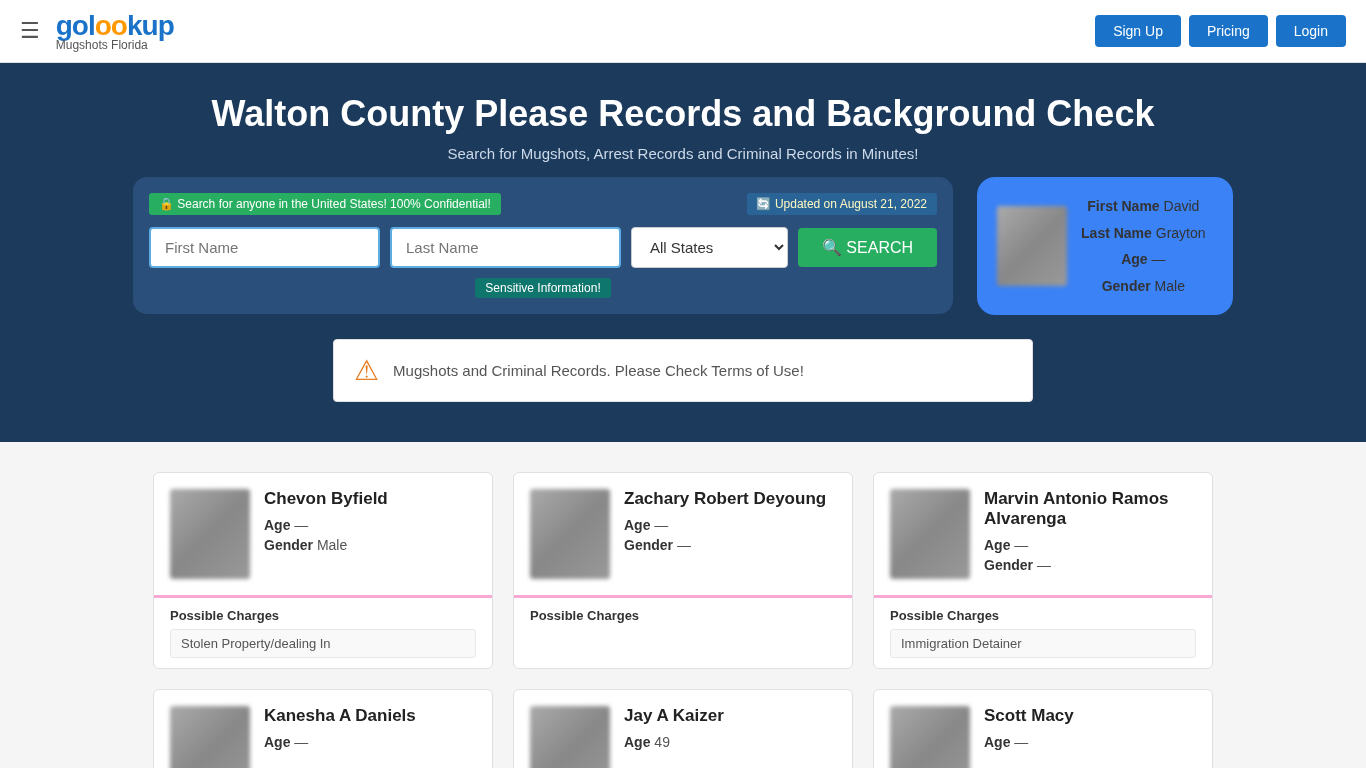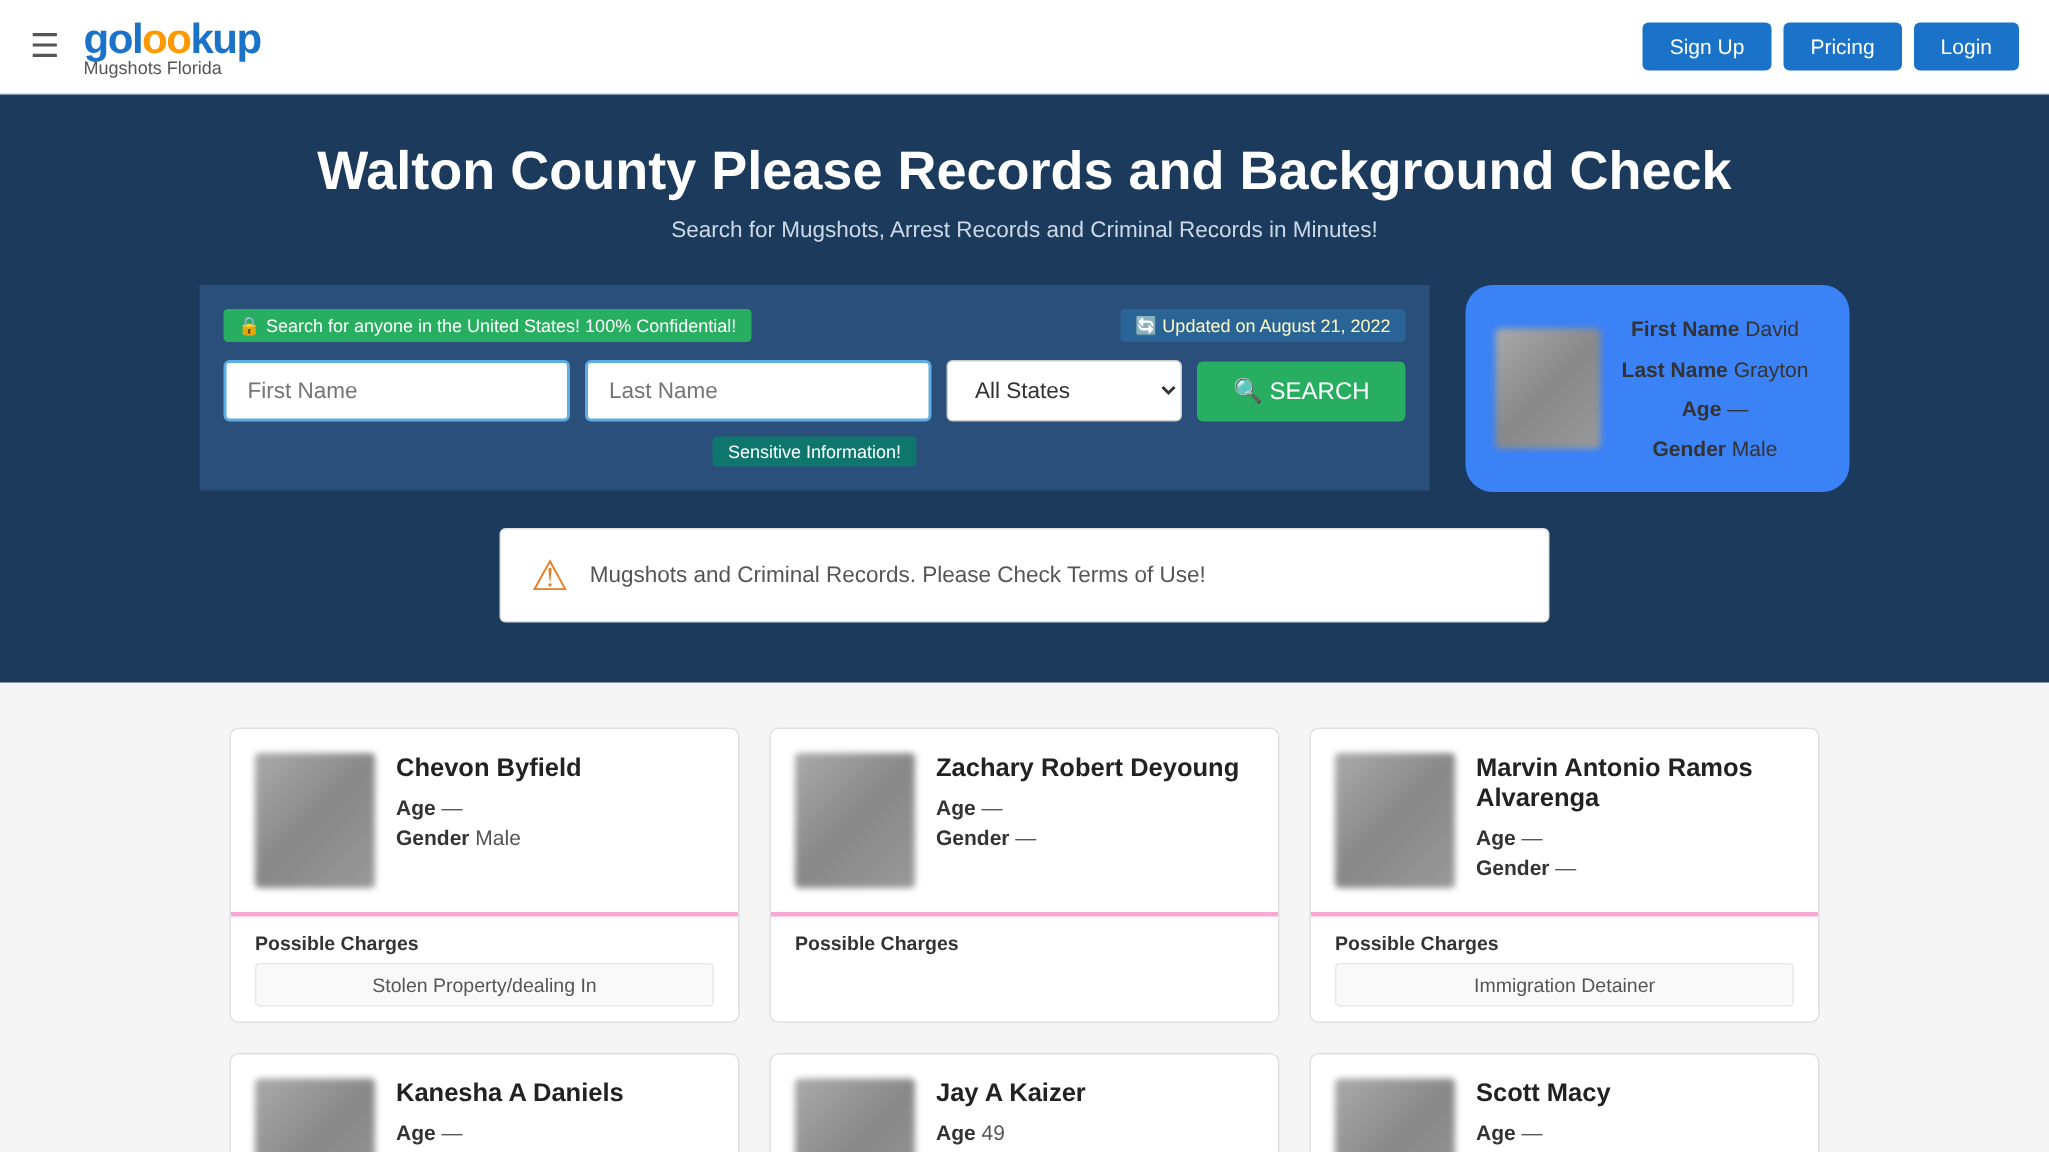--- a/index.html
+++ b/index.html
@@ -25,33 +25,33 @@
     .btn-pricing { background: #1a73c8; color: #fff; border: none; padding: 8px 18px; border-radius: 4px; cursor: pointer; font-size: 14px; }
     .btn-login { background: #1a73c8; color: #fff; border: none; padding: 8px 18px; border-radius: 4px; cursor: pointer; font-size: 14px; }
 
     
     .hero {
       background: #1b3a5c;
       padding: 30px 20px 40px;
       text-align: center;
     }
     .hero-title { color: #fff; font-size: 36px; font-weight: bold; margin-bottom: 10px; }
-    .hero-subtitle { color: #ccd9e8; font-size: 15px; margin-bottom: 28px; }
+    .hero-subtitle { color: #ccd9e8; font-size: 15px; margin-bottom: 15px; }
 
     
     .search-container {
       display: flex;
       gap: 24px;
       max-width: 1100px;
       margin: 0 auto;
       align-items: flex-start;
     }
     .search-box {
       background: #2a4f7a;
-      border-radius: 0;
+      border-radius: 14px;
       padding: 16px;
       flex: 1;
     }
     .search-top-bar {
       display: flex;
       justify-content: space-between;
       align-items: center;
       margin-bottom: 12px;
     }
     .confidential-badge {
@@ -187,21 +187,20 @@
     .result-age span, .result-gender span { font-weight: bold; color: #333; }
     .charges-section { border-top: 3px solid #f9a8d4; padding: 10px 16px; }
     .charges-label { font-weight: bold; font-size: 13px; color: #333; margin-bottom: 6px; }
     .charge-item {
       background: #f9f9f9;
       border: 1px solid #e8e8e8;
       border-radius: 3px;
       padding: 6px 10px;
       font-size: 13px;
       color: #555;
-      text-align: center;
     }
 
     
     .avatar-blur {
       background: linear-gradient(135deg, #aaa 0%, #888 50%, #999 100%);
       filter: blur(2px);
     }
   </style>
 </head>
 <body>

